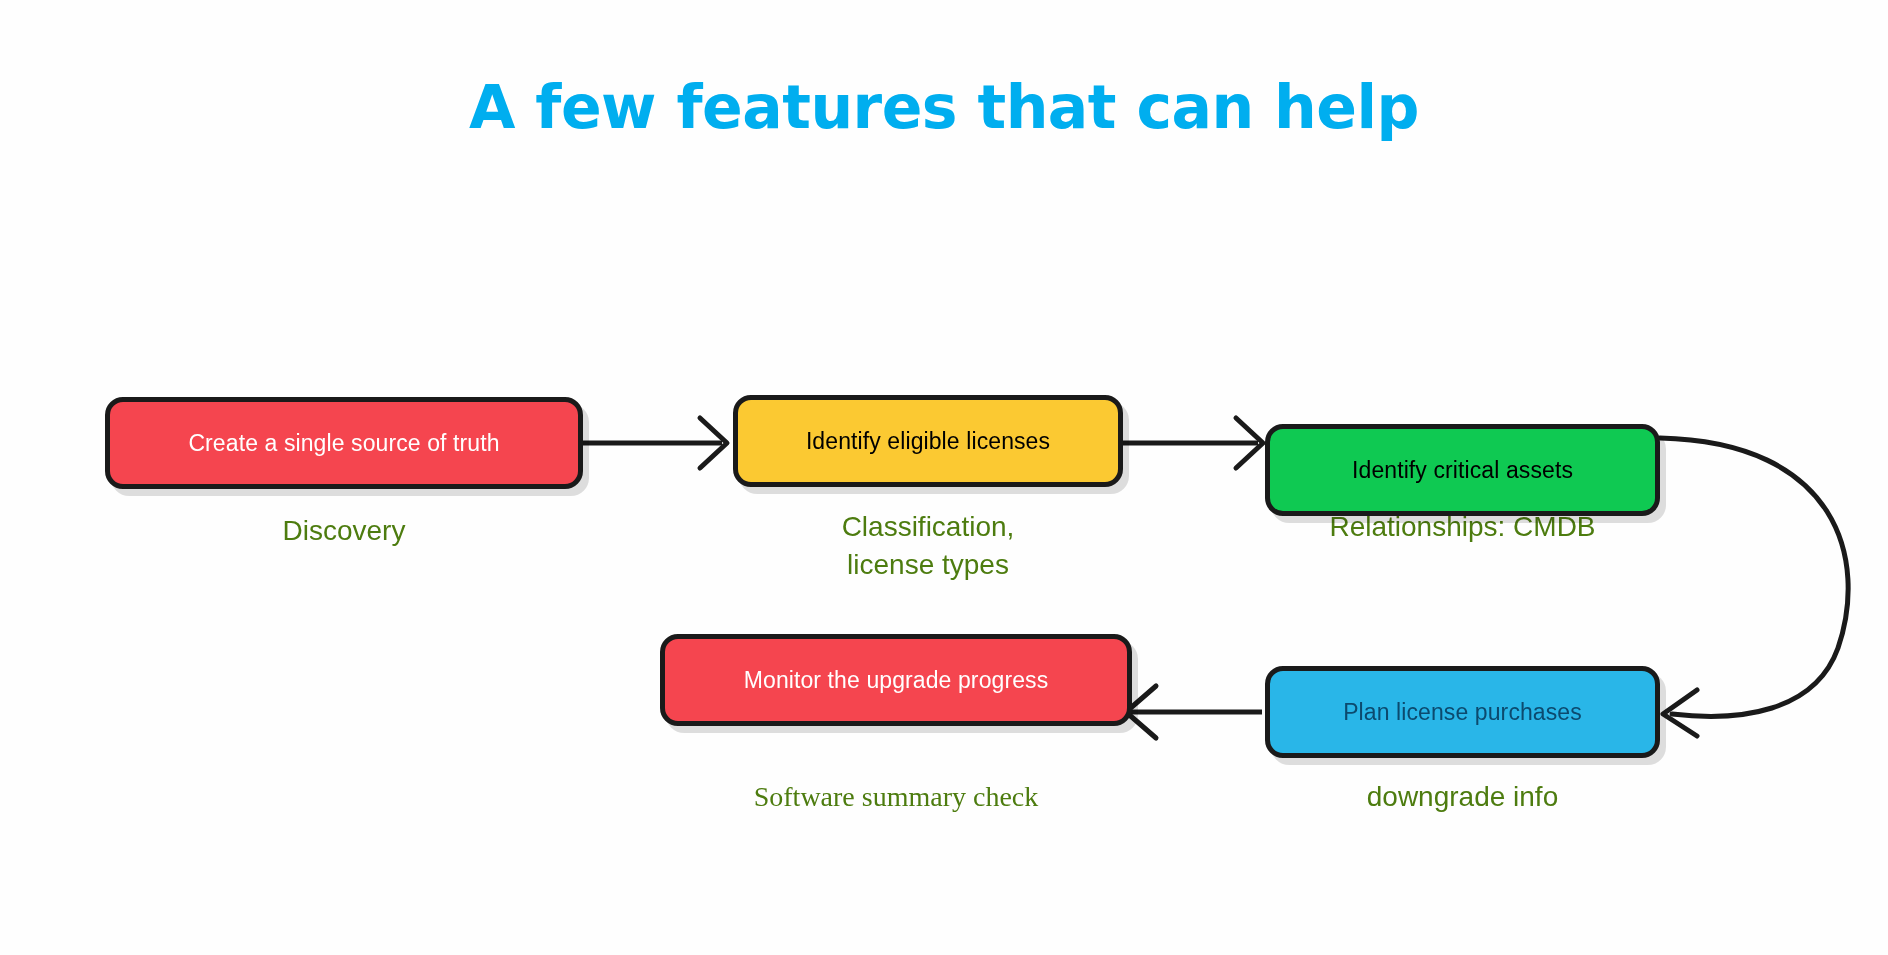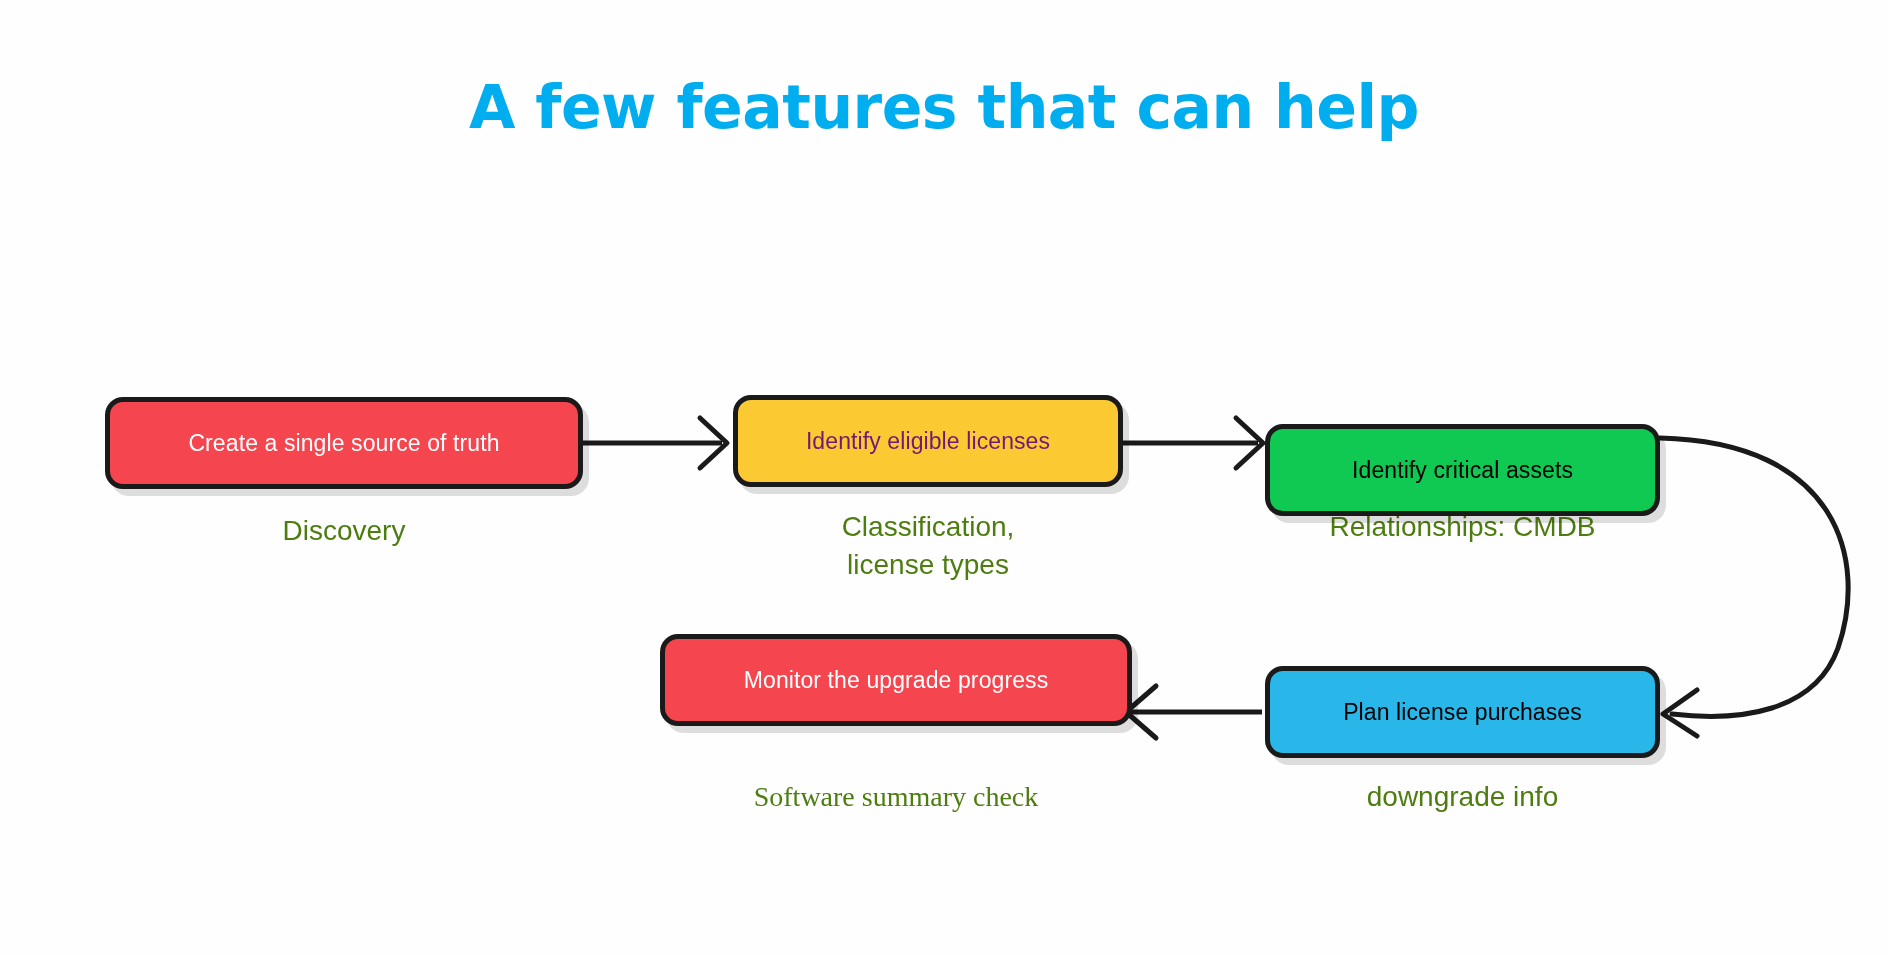--- a/index.html
+++ b/index.html
@@ -61,23 +61,23 @@
     white-space: nowrap;
     box-shadow: 6px 7px 0 rgba(0,0,0,0.13);
     z-index: 3;
   }
   .node-label {
     padding: 0 10px;
     line-height: 1;
   }
 
   .node.red   { background: #F5454F; color: #ffffff; }
-  .node.yellow{ background: #FBC932; color: #701a75; }
+  .node.yellow{ background: #FBC932; color: #000000; }
   .node.green { background: #0FC952; color: #000000; margin-top: 30px; }
-  .node.blue  { background: #29B6E8; color: #000000; }
+  .node.blue  { background: #29B6E8; color: #0c4a6e; }
 
   
   .caption {
     position: absolute;
     text-align: center;
     font-size: 28px;
     line-height: 38px;
     color: #4d7c0f;
     z-index: 2;
   }

